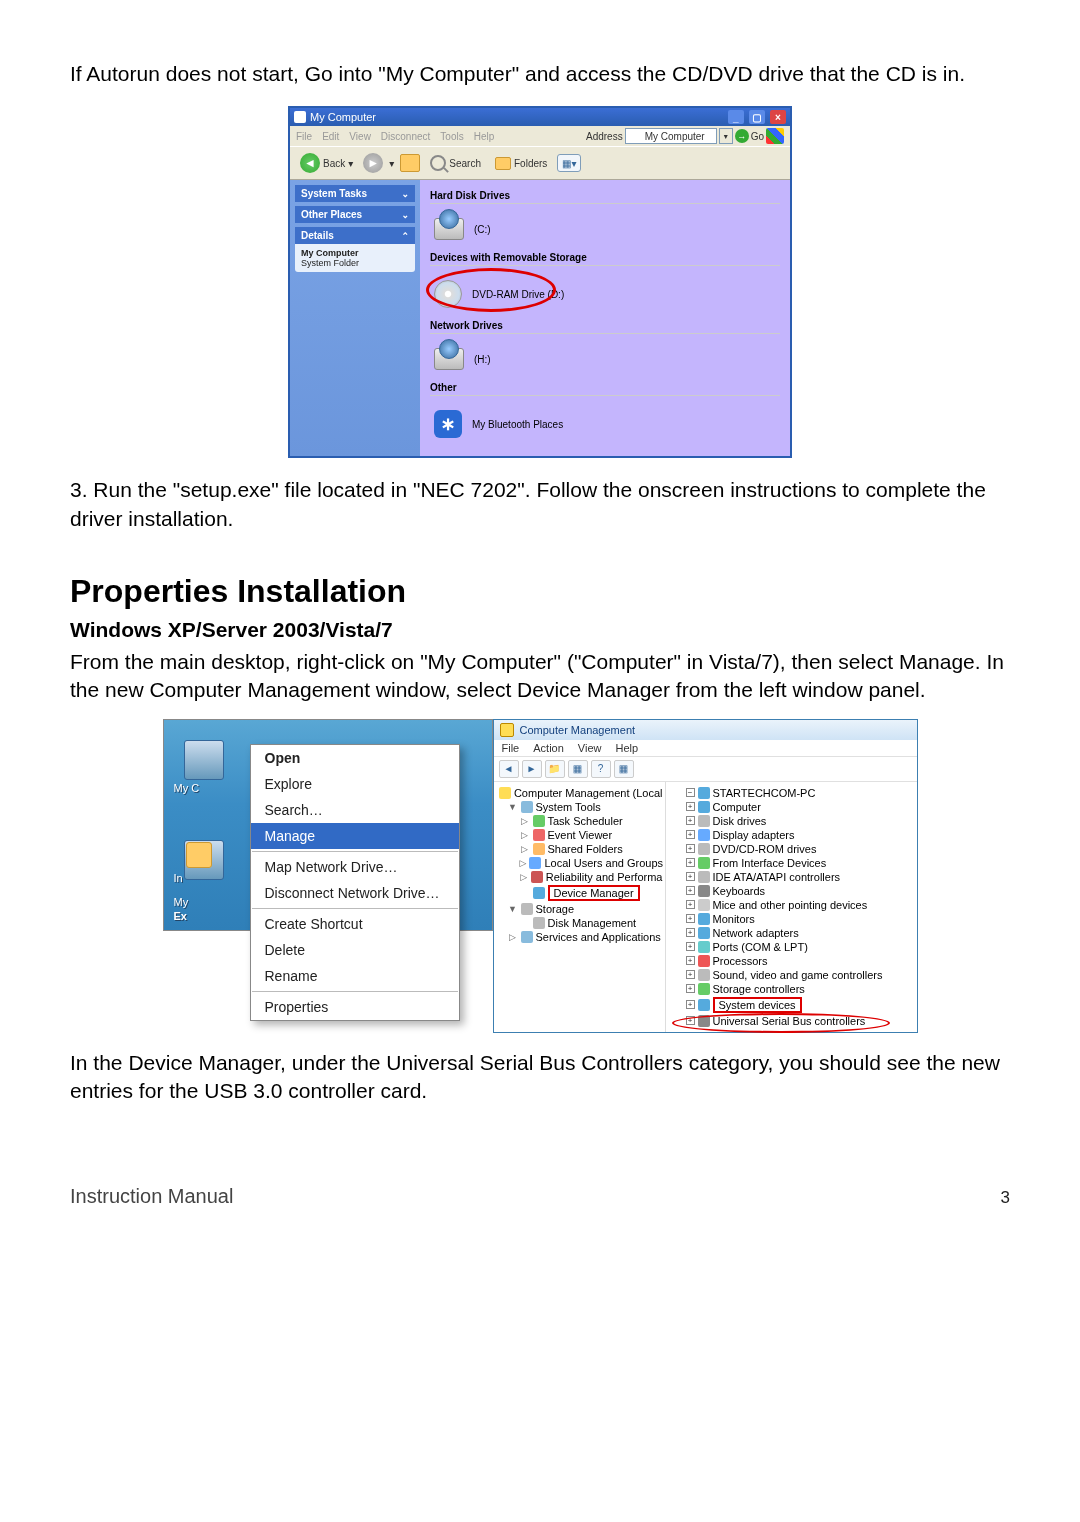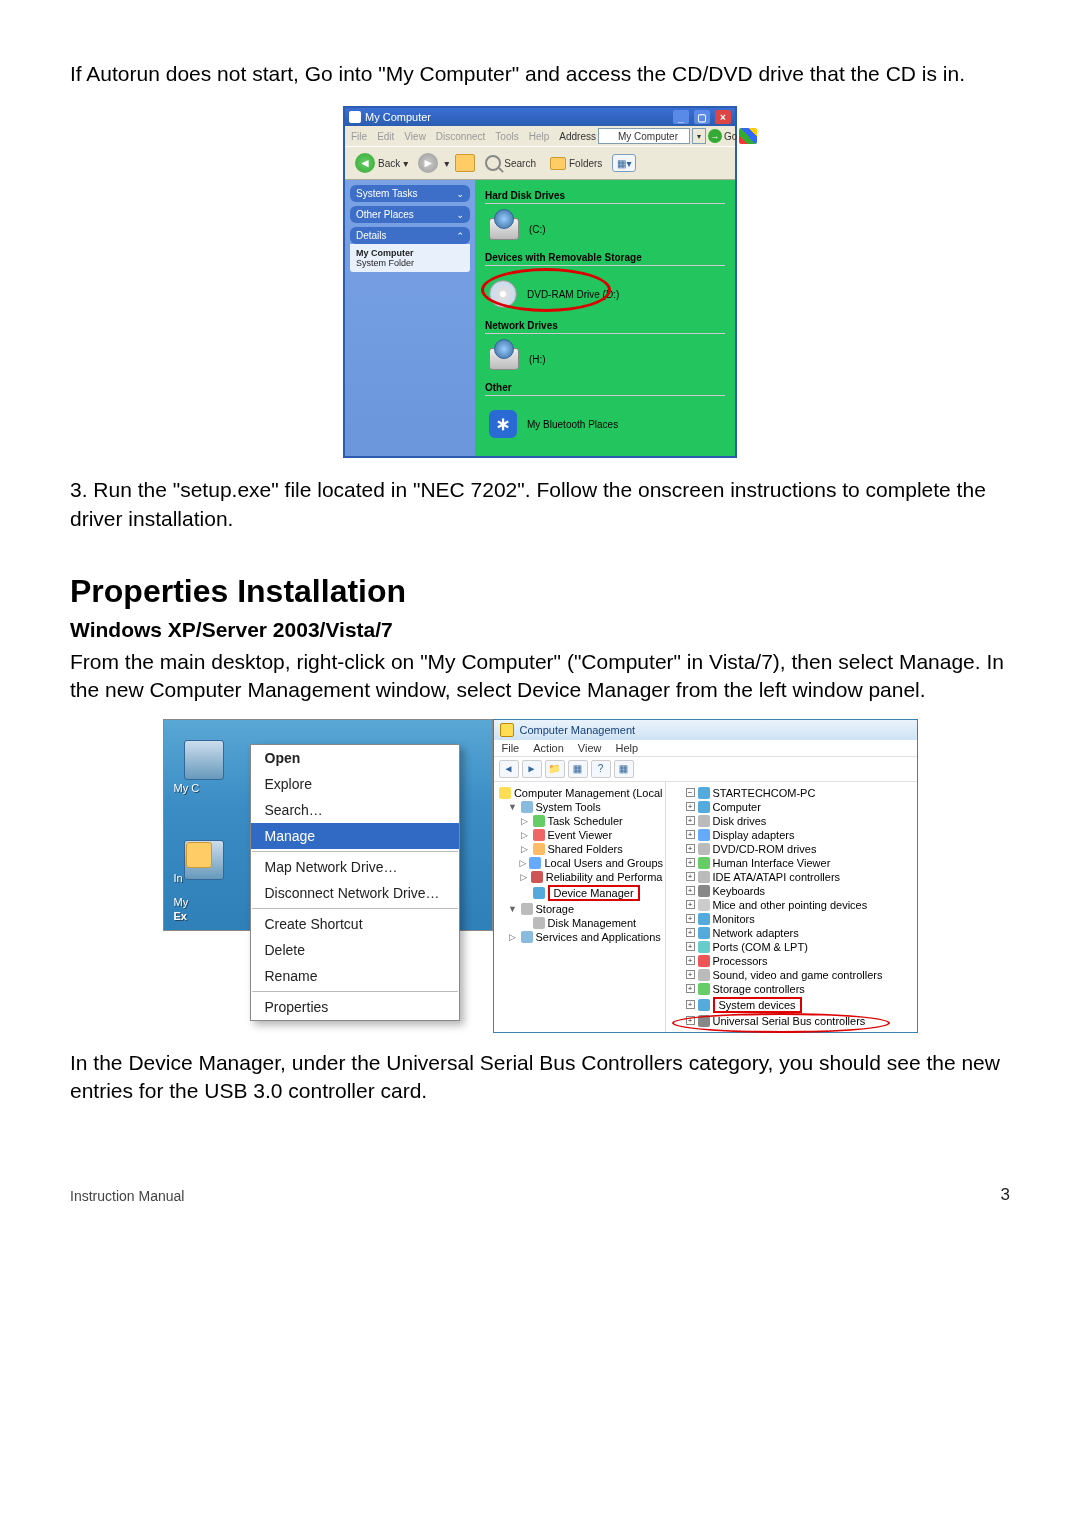--- a/index.html
+++ b/index.html
@@ -4,30 +4,30 @@
 <style>
   * { box-sizing: border-box; margin: 0; padding: 0; }
   body { font-family: "Segoe UI", Arial, sans-serif; background: #fff; color: #000; width: 1080px; margin: 0 auto; padding: 60px 70px 40px 70px; }
   .intro-text { font-size: 21px; line-height: 1.35; margin-bottom: 18px; }
   .step-text { font-size: 21px; line-height: 1.35; margin: 18px 0 40px 0; }
   .section-heading { font-size: 32px; font-weight: 700; margin: 40px 0 8px 0; }
   .subsection-heading { font-size: 21px; font-weight: 700; margin-bottom: 6px; }
   .body-text { font-size: 21px; line-height: 1.35; margin-bottom: 14px; }
   .screenshot { margin: 0 auto; display: block; }
   .footer { display: flex; align-items: flex-end; justify-content: space-between; margin-top: 80px; }
-  .footer-left { font-size: 14px; color: #444; }
+  .footer-left { font-size: 20px; color: #444; }
   .page-num { font-size: 17px; color: #222; width: 100%; text-align: center; position: relative; top: 0; }
   .footer-brand { text-align:right; }
   .brand-name { font-size: 30px; font-weight: 700; letter-spacing: -0.5px; }
   .brand-dot { display:inline-block; width:10px; height:10px; background:#c00; border-radius:50%; position:relative; top:-14px; margin-left:1px; }
   .brand-tag { font-size: 14px; color:#333; margin-top:2px; }
   .brand-tag b { font-weight:700; }
 
   
-  .win-xp { width: 394px; margin: 0 auto; border: 2px solid #2a5db0; font-family: Tahoma, sans-serif; font-size: 10px; background: #fff; }
+  .win-xp { width: 504px; margin: 0 auto; border: 2px solid #2a5db0; font-family: Tahoma, sans-serif; font-size: 10px; background: #fff; }
   .xp-titlebar { background: linear-gradient(#3b6ed5,#2a5db0); color: #fff; display:flex; align-items:center; justify-content:space-between; padding: 2px 4px; font-size: 11px; }
   .xp-title-left { display:flex; align-items:center; gap:4px; }
   .xp-ico { width:12px; height:12px; background:#fff; border-radius:2px; display:inline-block; }
   .xp-winbtn { width:16px; height:14px; background:#5a8ae8; color:#fff; display:inline-flex; align-items:center; justify-content:center; margin-left:2px; font-size:10px; font-weight:bold; border-radius:2px; cursor:pointer; }
   .xp-winbtn.close { background:#d44; }
   .xp-menubar { background:#ece9d8; padding:2px 6px; color:#999; display:flex; align-items:center; gap:10px; font-size:10px; }
   .xp-addr { margin-left:auto; display:flex; align-items:center; gap:2px; color:#333; }
   .xp-addr-field { background:#fff; border:1px solid #7f9db9; padding:1px 4px; font-size:10px; display:flex; align-items:center; gap:3px; width:92px; }
   .xp-addr-drop { width:14px; height:16px; background:#ece9d8; border:1px solid #7f9db9; display:inline-flex; align-items:center; justify-content:center; font-size:8px; }
   .xp-go { background:#3a3; color:#fff; border-radius:50%; width:14px; height:14px; display:inline-flex; align-items:center; justify-content:center; font-size:9px; }
@@ -37,25 +37,25 @@
   .xp-circ { width:20px; height:20px; border-radius:50%; display:inline-flex; align-items:center; justify-content:center; color:#fff; font-size:12px; }
   .xp-circ.green { background:radial-gradient(#6c6,#3a3); }
   .xp-circ.gray { background:radial-gradient(#ccc,#999); }
   .xp-folderup { width:20px; height:18px; background:#fc6; border:1px solid #c93; border-radius:2px; }
   .xp-mag { width:16px; height:16px; border:2px solid #888; border-radius:50%; position:relative; }
   .xp-mag::after { content:''; position:absolute; width:6px; height:2px; background:#888; right:-5px; bottom:-2px; transform:rotate(45deg); }
   .xp-foldico { width:16px; height:13px; background:#fc6; border:1px solid #c93; border-radius:2px; }
   .xp-viewbtn { width:24px; height:18px; border:1px solid #7f9db9; background:#f2f6fb; border-radius:3px; display:flex; align-items:center; justify-content:center; font-size:10px; color:#369; }
   .xp-body { display:flex; min-height: 260px; }
   .xp-sidebar { width:130px; background:linear-gradient(#7aa3e5,#6b96dc); padding:5px; }
-  .xp-panel { background:#3d6fc9; color:#fff; border-radius:6px; padding:3px 6px; margin-bottom:4px; display:flex; justify-content:space-between; align-items:center; font-size:10px; font-weight:normal; }
+  .xp-panel { background:#3d6fc9; color:#fff; border-radius:0; padding:3px 6px; margin-bottom:4px; display:flex; justify-content:space-between; align-items:center; font-size:10px; font-weight:bold; }
   .xp-chev { font-size:9px; }
   .xp-details { background:#e8f0fb; color:#222; border-radius:0 0 3px 3px; padding:4px 6px; margin-top:-4px; margin-bottom:4px; font-size:9px; }
   .xp-details .dt { font-weight:bold; }
-  .xp-content { flex:1; padding:6px 10px; background:#22c55e; }
+  .xp-content { flex:1; padding:6px 10px; background:#c4b5fd; }
   .xp-cat { font-size:10px; font-weight:bold; border-bottom:1px solid #ccc; margin:4px 0 8px 0; padding-bottom:2px; }
   .xp-item { display:flex; align-items:center; gap:10px; padding:6px 4px; margin-bottom:6px; position:relative; }
   .xp-drive { width:30px; height:22px; background:linear-gradient(#eee,#bbb); border:1px solid #888; border-radius:3px; position:relative; }
   .xp-drive::before { content:''; position:absolute; width:18px; height:18px; border-radius:50%; background:radial-gradient(#9cf,#369); left:4px; top:-10px; border:1px solid #369; }
   .xp-dvd { width:28px; height:28px; border-radius:50%; background:radial-gradient(circle,#fff 15%,#ddd 20%,#cde 60%,#aaa 100%); border:1px solid #999; }
   .xp-bt { width:28px; height:28px; border-radius:6px; background:#2a6ad4; display:flex; align-items:center; justify-content:center; color:#fff; font-size:18px; font-weight:bold; }
   .xp-circle-red { position:absolute; border:3px solid #d00; border-radius:50%; width:130px; height:44px; left:-4px; top:-6px; pointer-events:none; }
 
   
   .ctx-wrap { width:330px; border:1px solid #888; background:linear-gradient(180deg,#59a7d4 0%,#3b8dc5 40%,#2f7fb8 100%); padding:10px 10px 30px 10px; position:relative; }
@@ -323,21 +323,21 @@
             <span>Display adapters</span>
           </div>
           <div class="tree-row ind3">
             <span class="exp">+</span>
             <span class="tico" style="background: rgb(187, 187, 187);"></span>
             <span>DVD/CD-ROM drives</span>
           </div>
           <div class="tree-row ind3">
             <span class="exp">+</span>
             <span class="tico" style="background: rgb(102, 204, 102);"></span>
-            <span>Human Interface Viewer</span>
+            <span>From Interface Devices</span>
           </div>
           <div class="tree-row ind3">
             <span class="exp">+</span>
             <span class="tico" style="background: rgb(187, 187, 187);"></span>
             <span>IDE ATA/ATAPI controllers</span>
           </div>
           <div class="tree-row ind3">
             <span class="exp">+</span>
             <span class="tico" style="background: rgb(136, 136, 136);"></span>
             <span>Keyboards</span>

